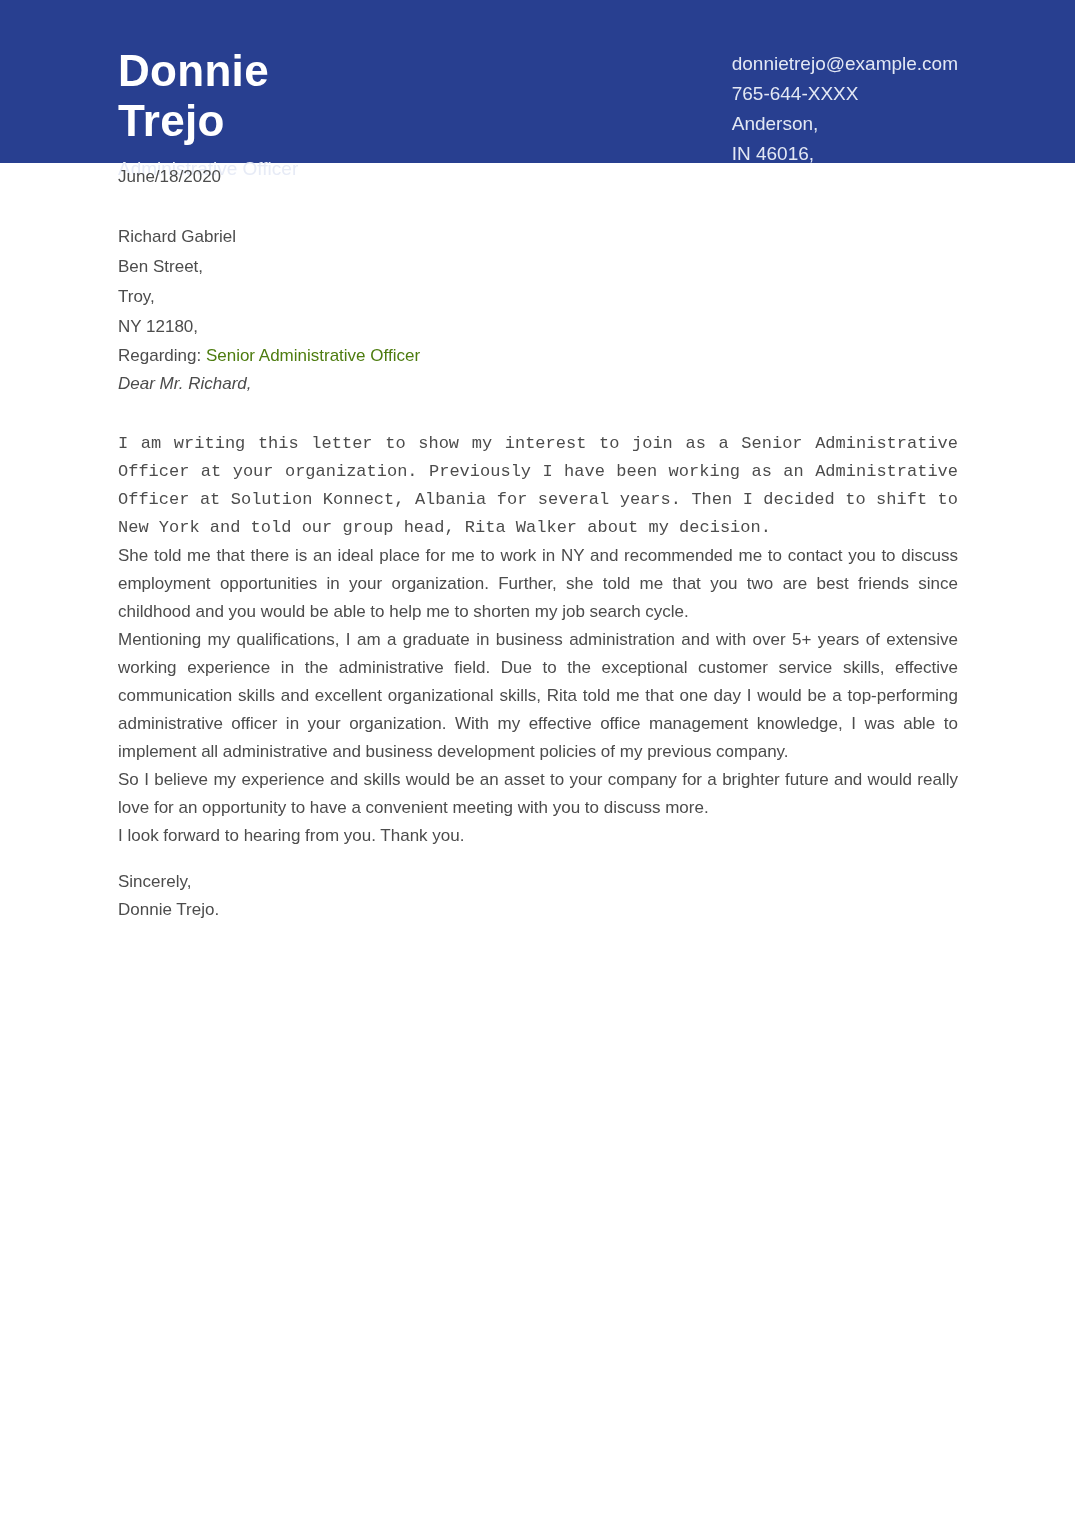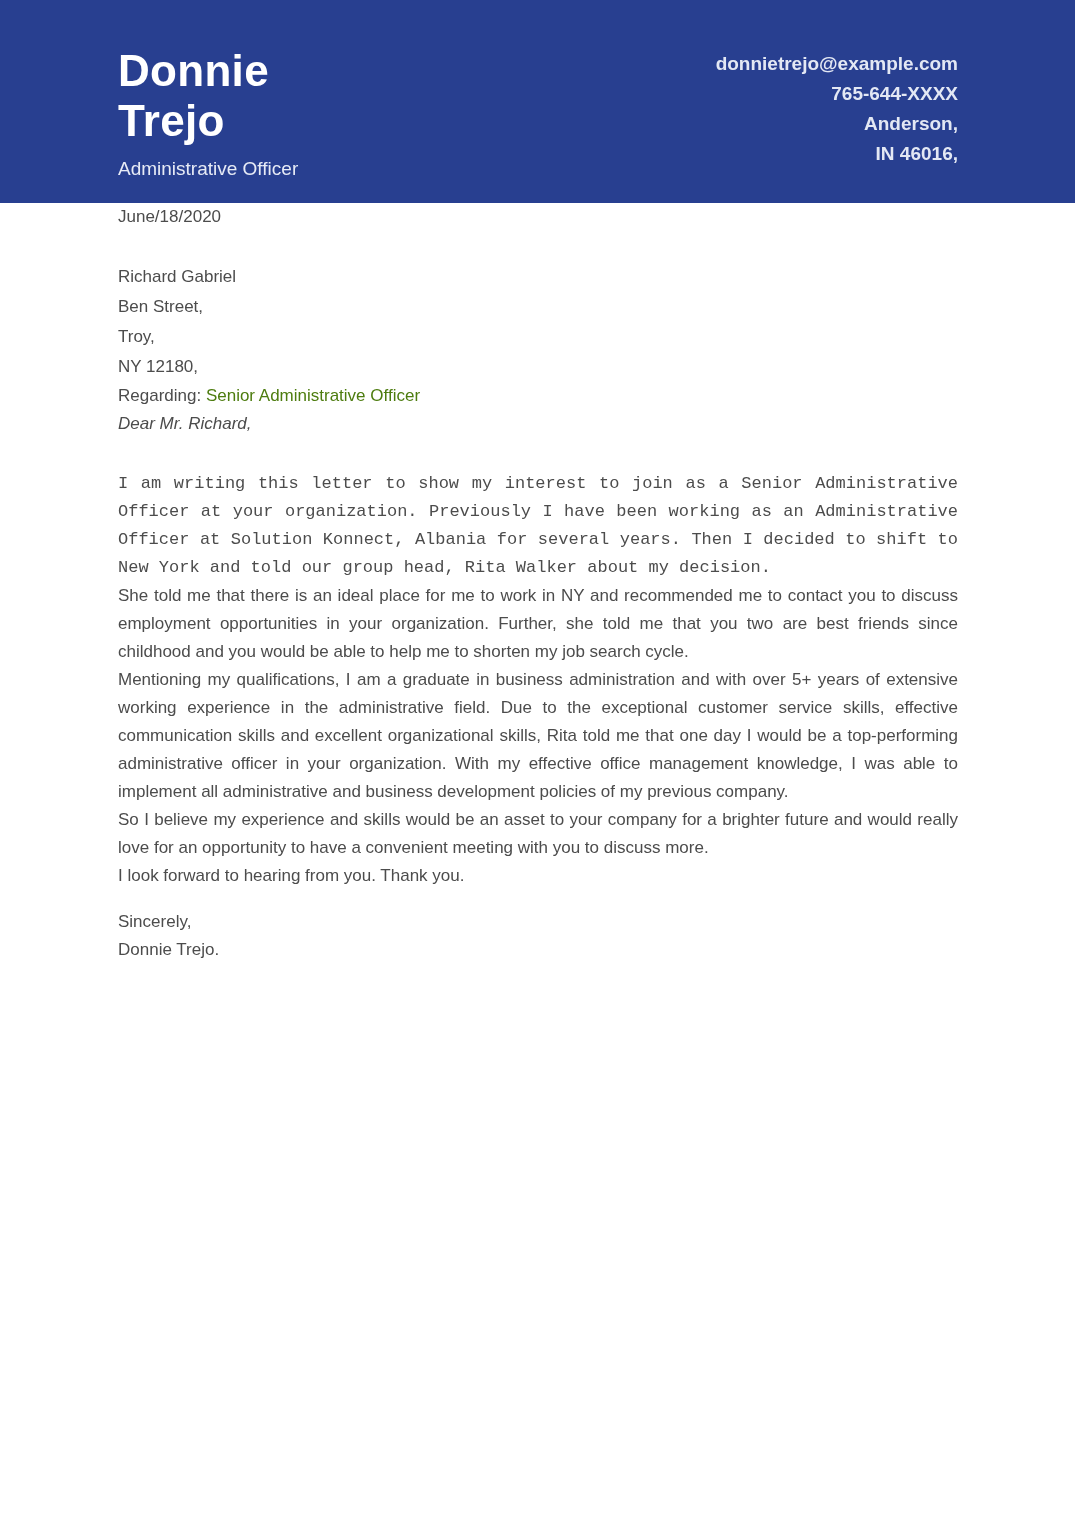--- a/index.html
+++ b/index.html
@@ -11,21 +11,21 @@
     width: 1075px;
     height: 1524px;
     background: #ffffff;
     font-family: "Liberation Sans", "DejaVu Sans", sans-serif;
     overflow: hidden;
     position: relative;
   }
   
   .header {
     background: #283F90;
-    height: 203px;
+    height: 163px;
     box-sizing: border-box;
     display: flex;
     justify-content: space-between;
     align-items: flex-start;
     padding: 0 117px 0 118px;
   }
   .identity {
     padding-top: 46px;
   }
   .name-line {
@@ -37,25 +37,24 @@
   }
   .job-title {
     color: #e7ebf6;
     font-size: 19px;
     line-height: 30px;
     margin-top: 8px;
     font-weight: 400;
   }
   .contact {
     padding-top: 49px;
-    text-align: right;
     color: #e3e8f4;
     font-size: 19px;
     line-height: 30px;
-    font-weight: 700;
+    font-weight: 400;
   }
   
   .letter-body {
     padding: 0 117px 0 118px;
     color: #4c4c4c;
     font-size: 17px;
     line-height: 28px;
   }
   .letter-body p { margin: 0; }
   .date       { margin-top: 61px; }

